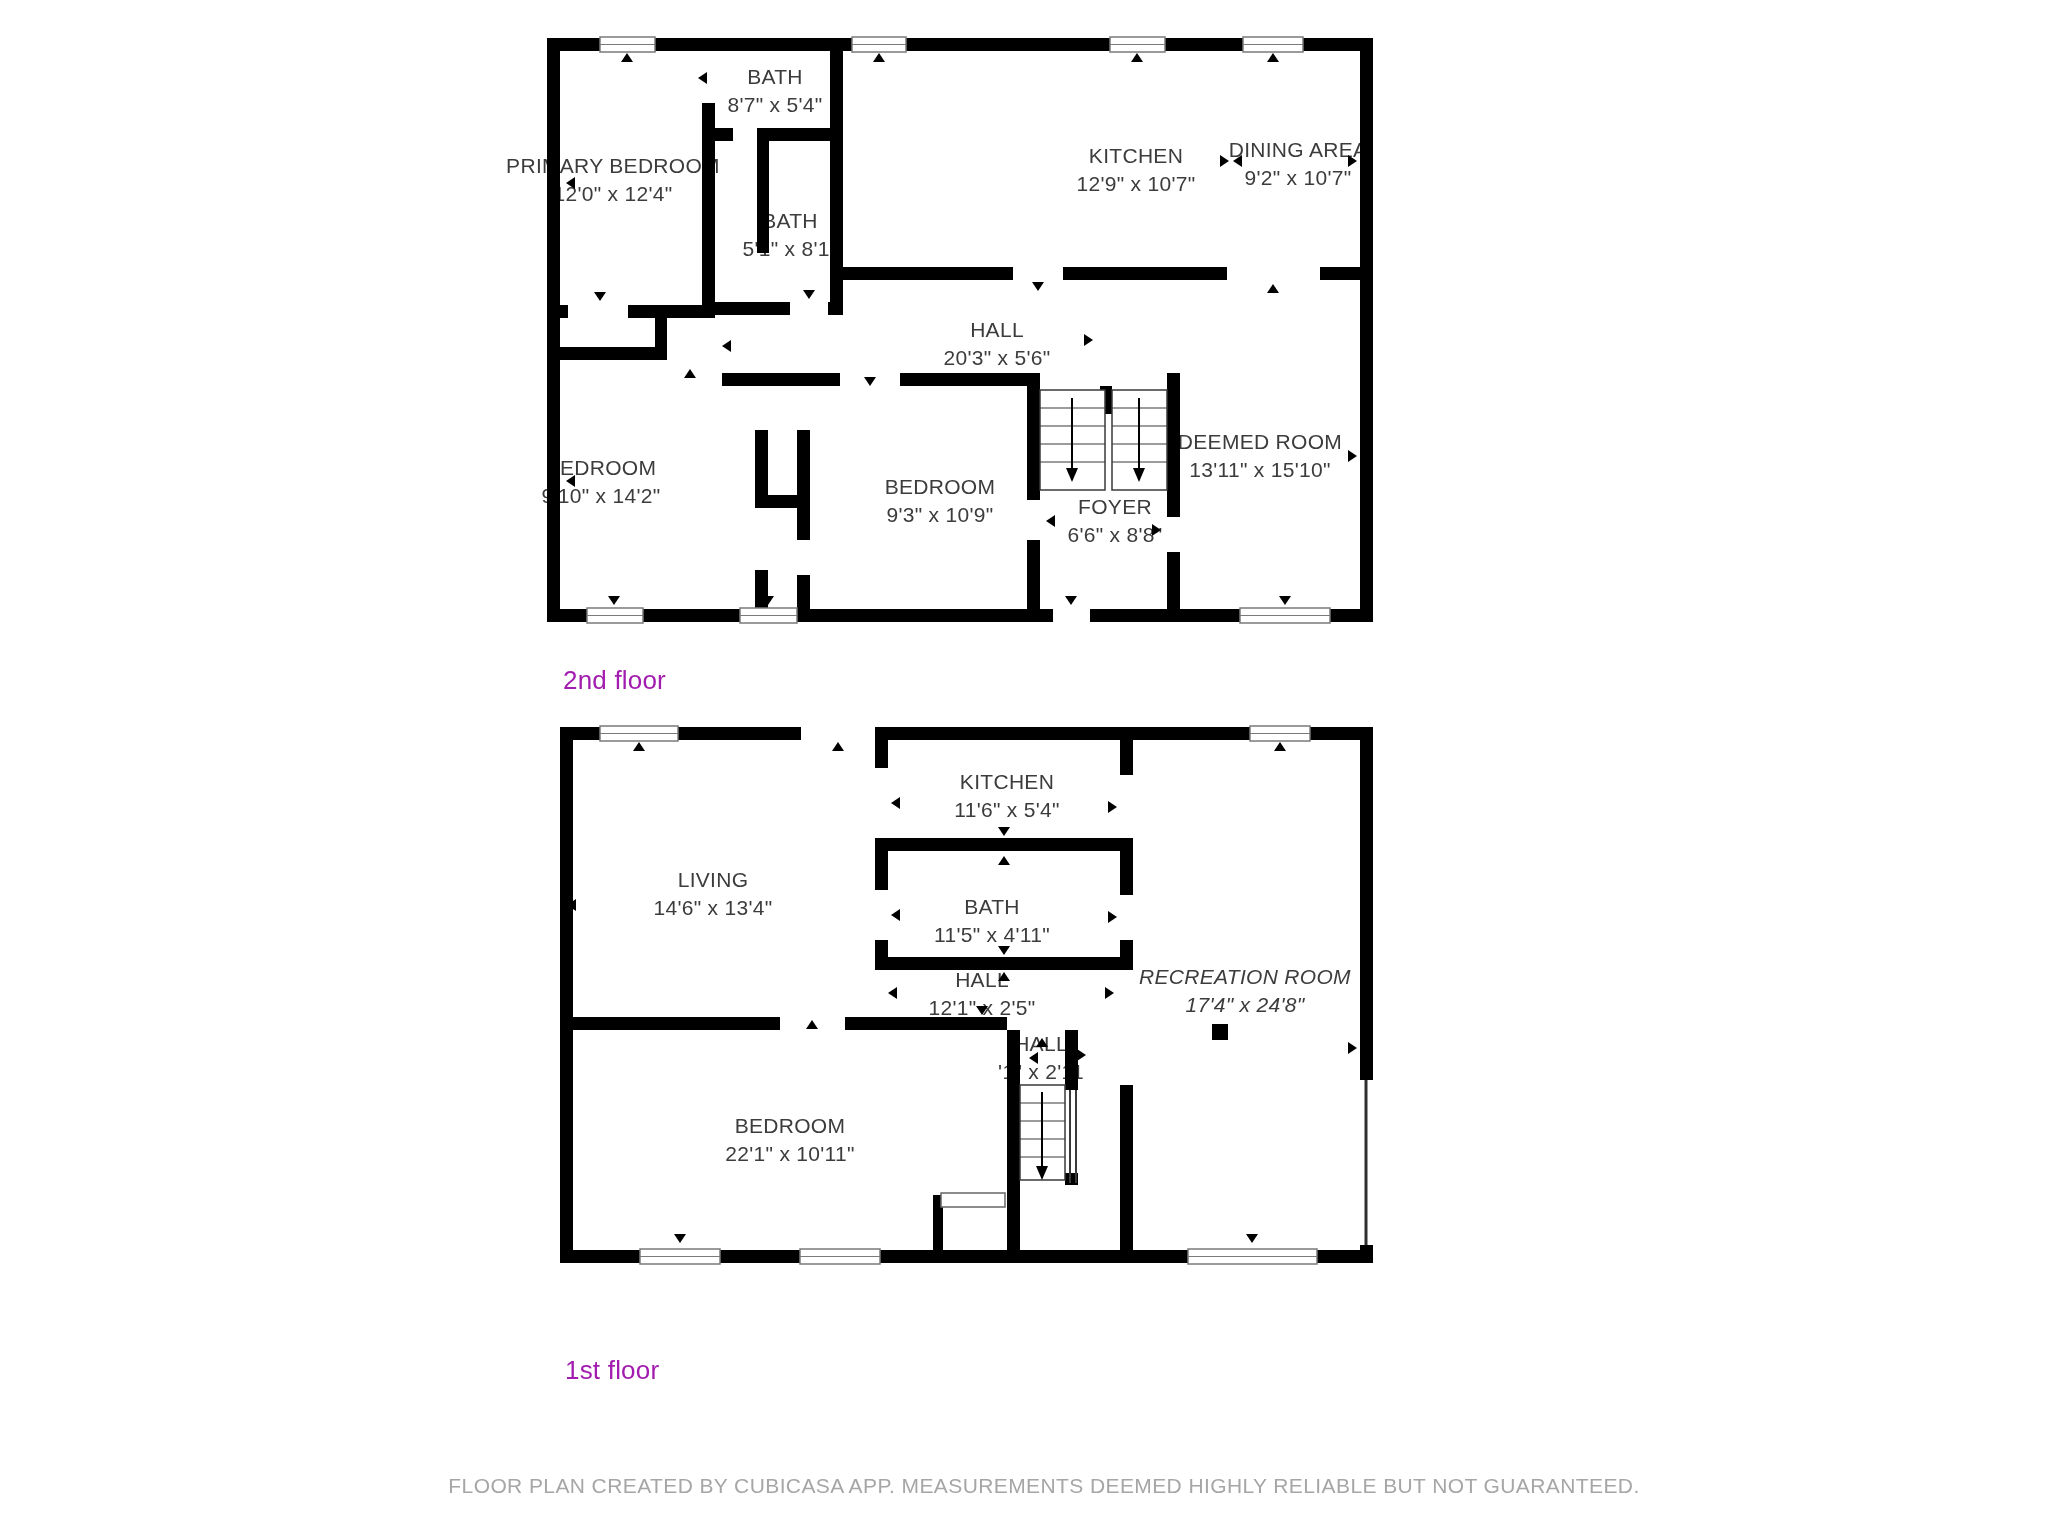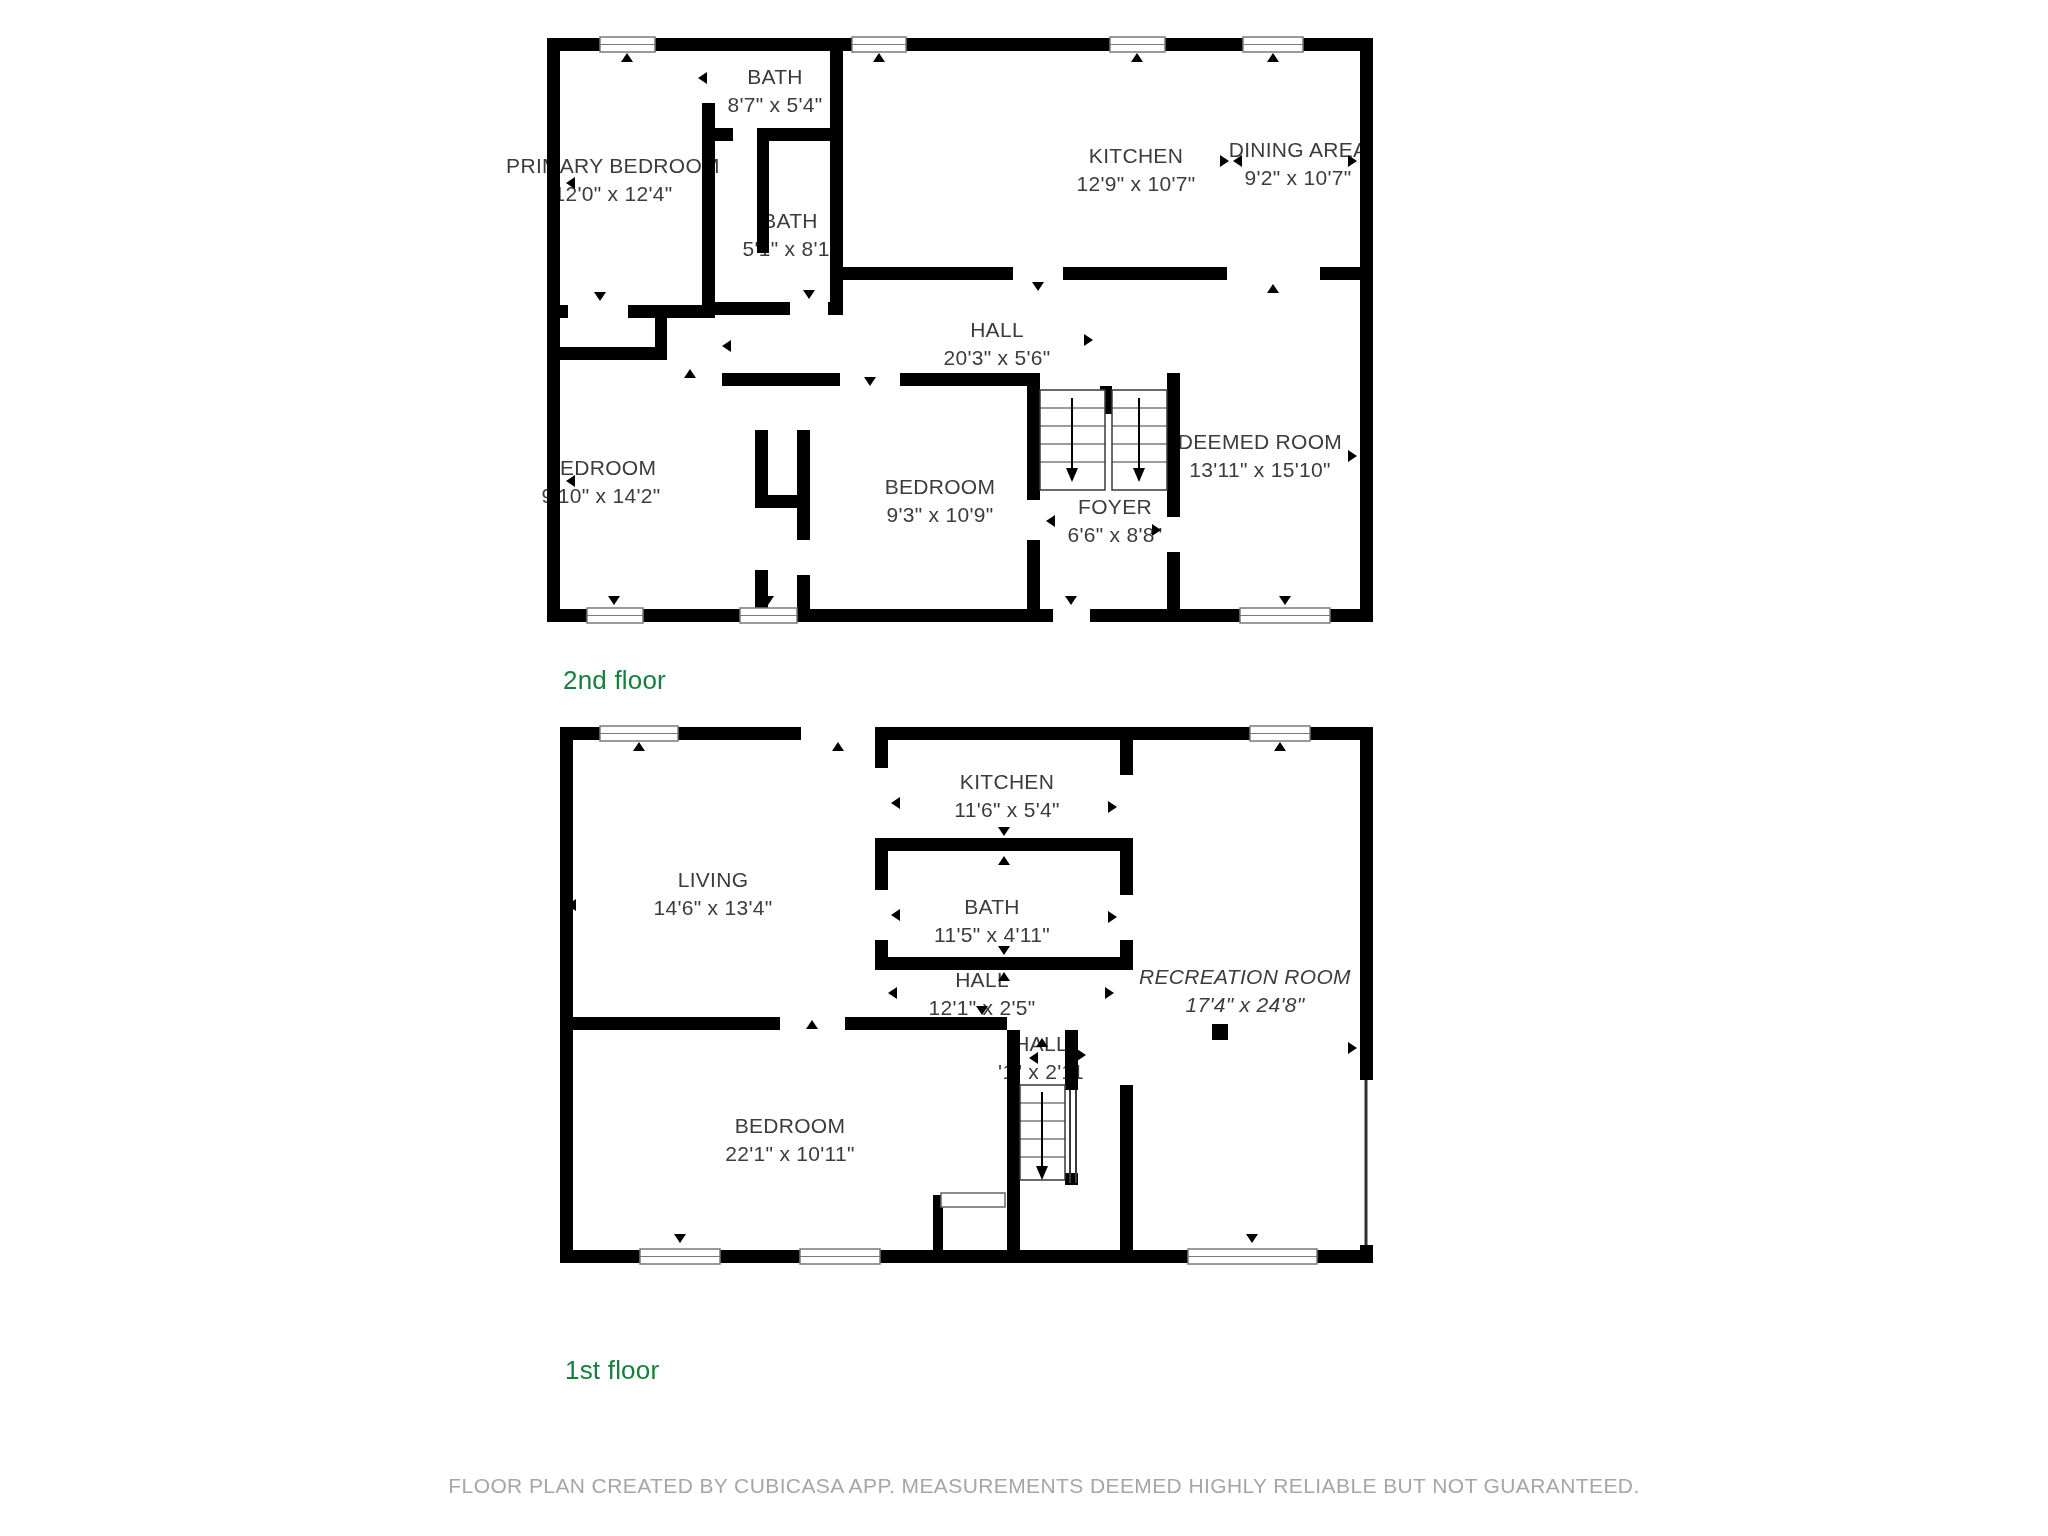--- a/index.html
+++ b/index.html
@@ -10,21 +10,21 @@
   .labels-layer{position:absolute;inset:0;z-index:1;}
   .plan-svg{position:absolute;left:0;top:0;z-index:2;pointer-events:none;}
   .top-layer{position:absolute;inset:0;z-index:3;}
   .room-label{
     position:absolute;transform:translate(-50%,-50%);
     text-align:center;color:#3c3c3c;font-size:21px;line-height:28px;
     letter-spacing:.3px;white-space:nowrap;
   }
   .room-label .room-dims{display:block;}
   .floor-tag{
-    position:absolute;font-size:26px;color:#15803d;letter-spacing:.2px;
+    position:absolute;font-size:26px;color:#a21caf;letter-spacing:.2px;
   }
   .disclaimer{
     position:absolute;left:0;right:0;top:1474px;text-align:center;
     font-size:21px;letter-spacing:.4px;color:#a6a6a6;margin-left:40px;
   }
   .brand-box{
     position:absolute;left:0;top:1454px;width:190px;height:82px;
     background:#5d5e60;
   }
   .brand-word{

